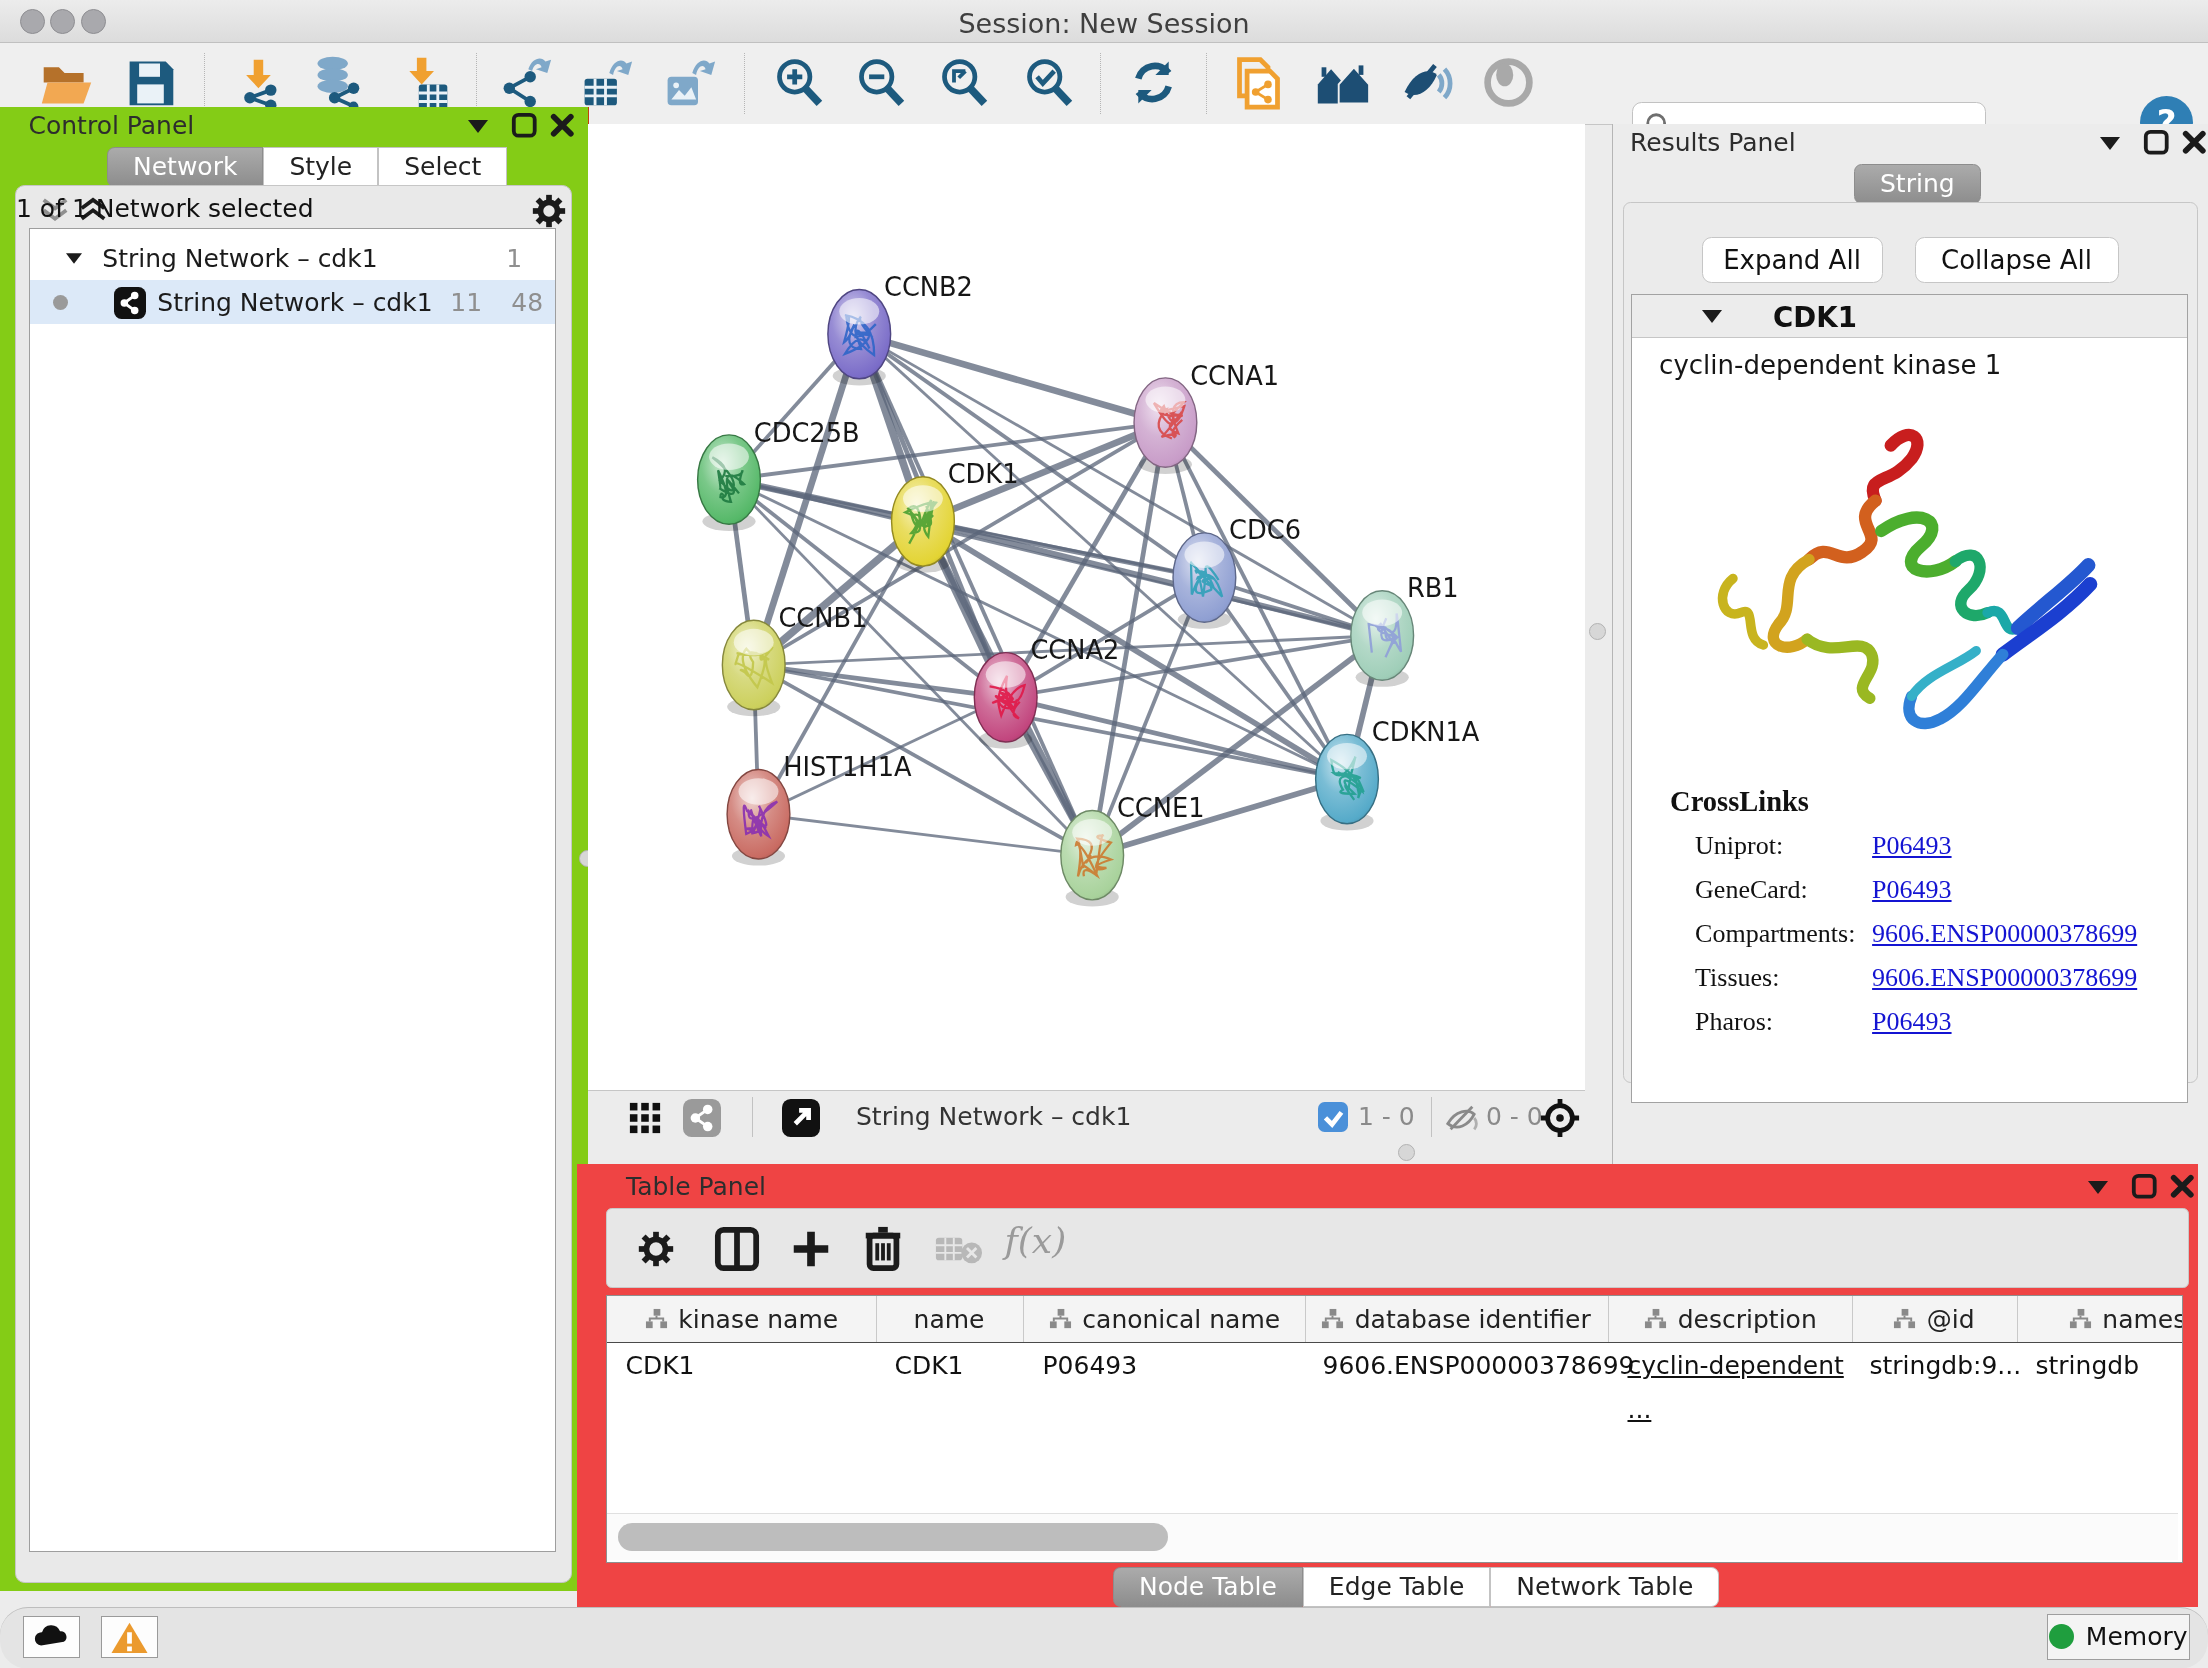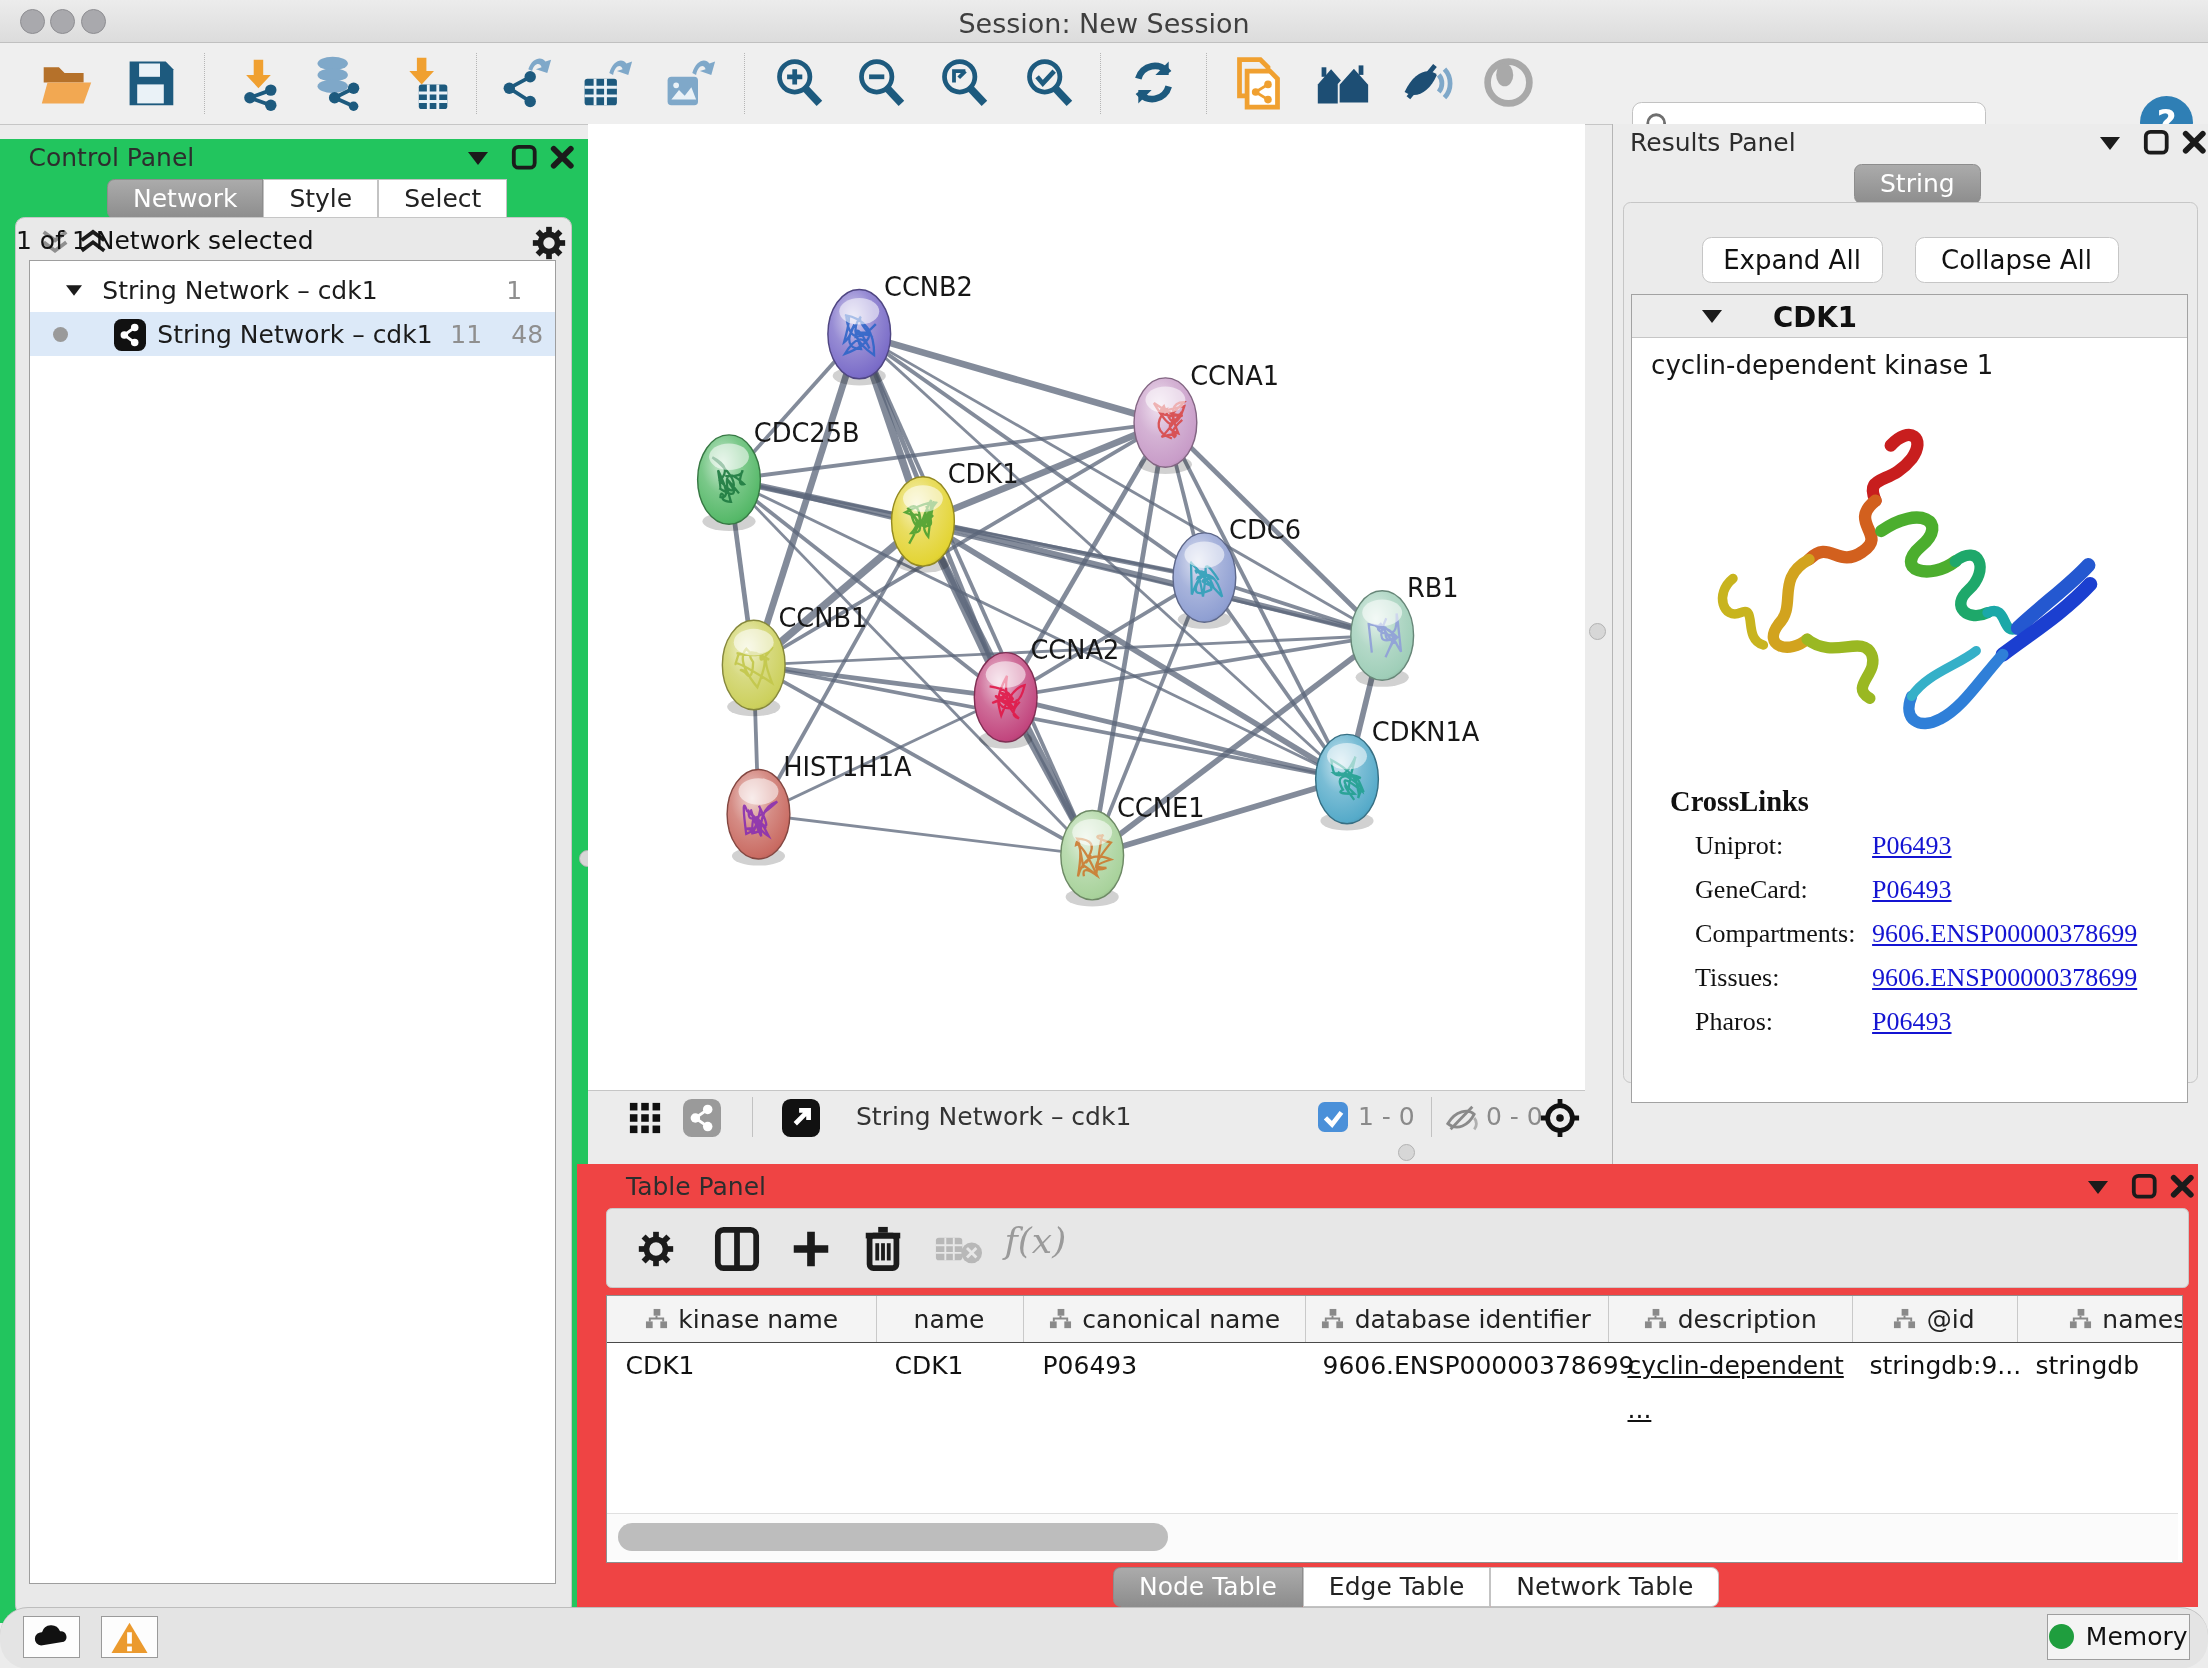--- a/index.html
+++ b/index.html
@@ -23,21 +23,21 @@
   
   .panel-title{font-size:25px;color:#2d2d2d;}
   .panel-ctl{font-size:25px;color:#111;}
   .tab{height:38px;line-height:38px;padding:0 25px;font-size:25px;color:#222;background:#fff;
     border:1px solid #c3c3c3;display:inline-block;}
   .tab.sel{background:linear-gradient(#ababab,#8d8d8d);color:#fff;border-color:#8d8d8d;}
   .tab:first-child{border-radius:7.6px 0 0 7.6px;}
   .tab:last-child{border-radius:0 7.6px 7.6px 0;}
   .grip{width:15px;height:15px;border-radius:50%;background:#d7d7d7;border:1px solid #b2b2b2;}
   
-  #control-panel{left:0;top:139px;width:588px;height:1484px;background:#22c55e;border-right:1px solid #c2410c;}
+  #control-panel{left:0;top:107px;width:588px;height:1484px;background:#84cc16;border-right:1px solid #c2410c;}
   #cp-group{left:15px;top:78px;width:555px;height:1396px;background:#e9e9e9;border:1px solid #c6c6c6;border-radius:9.5px;}
   #cp-list{left:13.3px;top:42px;width:525px;height:1322px;background:#fff;border:1px solid #9e9e9e;}
   .tree-row{left:0;width:525px;height:44px;font-size:25px;color:#1b1b1b;}
   .tree-row.sel{background:#dce9f8;}
   .tree-num{color:#8f8f8f;}
   
   #results-panel{left:1612px;top:124px;width:596px;height:1041px;background:#ececec;border-left:1px solid #b5b5b5;}
   #rp-group{left:9.5px;top:78px;width:573px;height:879px;background:#ebebeb;border:1px solid #c6c6c6;border-radius:7.6px;}
   .btn{background:#fff;border:1.9px solid #c6c6c6;border-radius:9.5px;font-size:26px;color:#111;
     text-align:center;height:44px;line-height:44px;}
@@ -572,21 +572,21 @@
     <div class="tab sel" style="border-radius:7.6px">String</div>
   </div>
   <div id="rp-group" class="abs">
     <div class="btn abs" style="left:78px;top:34px;width:179px">Expand All</div>
     <div class="btn abs" style="left:291px;top:34px;width:202px">Collapse All</div>
     <div id="rp-entry" class="abs">
       <div id="rp-entry-head" class="abs">
         <div class="caret abs" style="left:70px;top:15px"></div>
         <span class="abs" style="left:141px;top:5.7px;font-size:27.6px;font-weight:bold;color:#111">CDK1</span>
       </div>
-      <div class="abs" style="left:19px;top:55px;font-size:26px;color:#161616">cyclin-dependent kinase 1</div>
+      <div class="abs" style="left:27px;top:55px;font-size:26px;color:#161616">cyclin-dependent kinase 1</div>
 
       <svg class="abs" style="left:63px;top:122px" width="418" height="361" viewBox="0 0 440 380">
         <g fill="none" stroke-linecap="round">
           <path d="M206 30 C226 8 244 22 228 44 C206 72 178 60 190 88" stroke="#c81e1e" stroke-width="13"></path>
           <path d="M190 88 C160 112 204 124 176 142 C150 160 142 128 120 150" stroke="#d2601e" stroke-width="13"></path>
           <path d="M120 150 C84 170 108 198 88 218 C70 242 100 250 118 234" stroke="#d2a31e" stroke-width="12"></path>
           <path d="M40 170 C20 186 30 214 48 206 C66 198 50 234 72 240" stroke="#c8b41e" stroke-width="10"></path>
           <path d="M118 234 C146 256 176 228 186 250 C194 270 162 284 184 296" stroke="#9ab822" stroke-width="12"></path>
           <path d="M196 120 C236 92 268 110 238 136 C208 162 248 172 274 152" stroke="#4cae2e" stroke-width="13"></path>
           <path d="M274 152 C300 132 310 162 288 182 C268 200 288 216 308 206" stroke="#1ea86a" stroke-width="12"></path>

